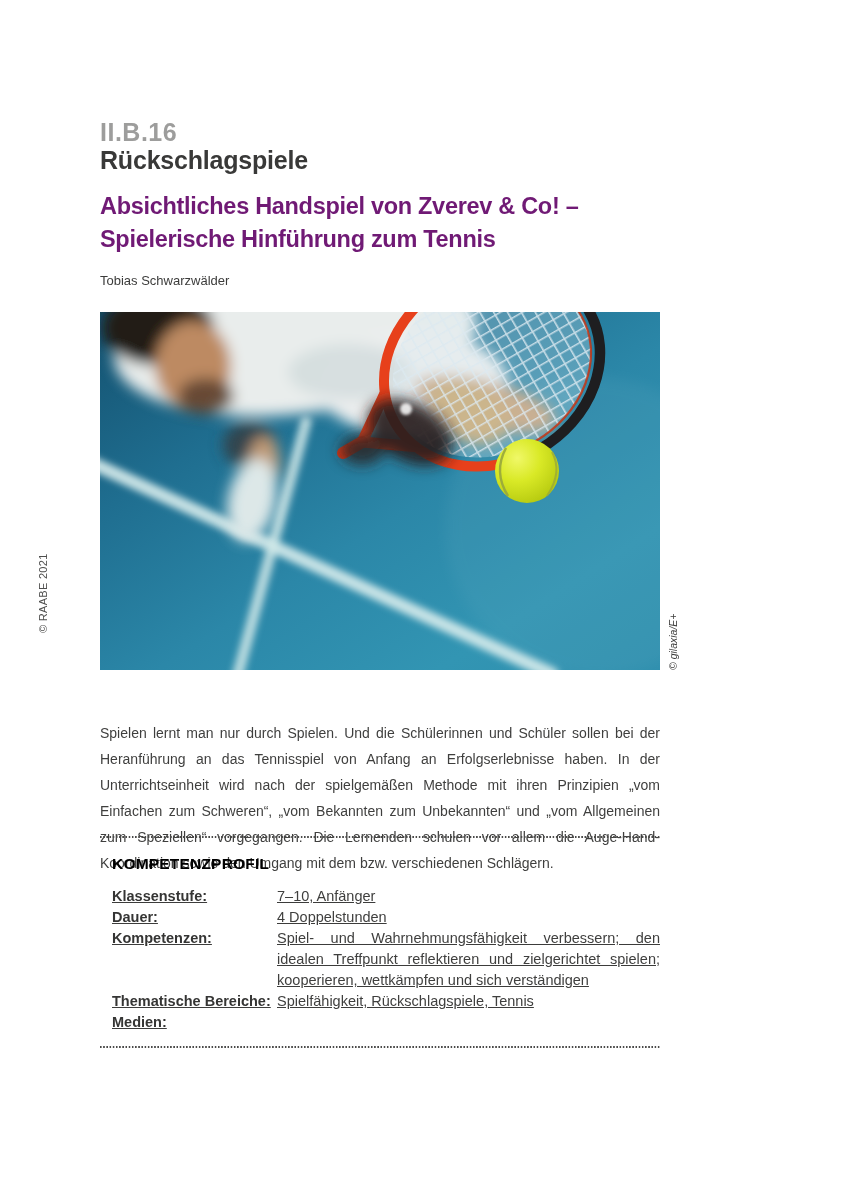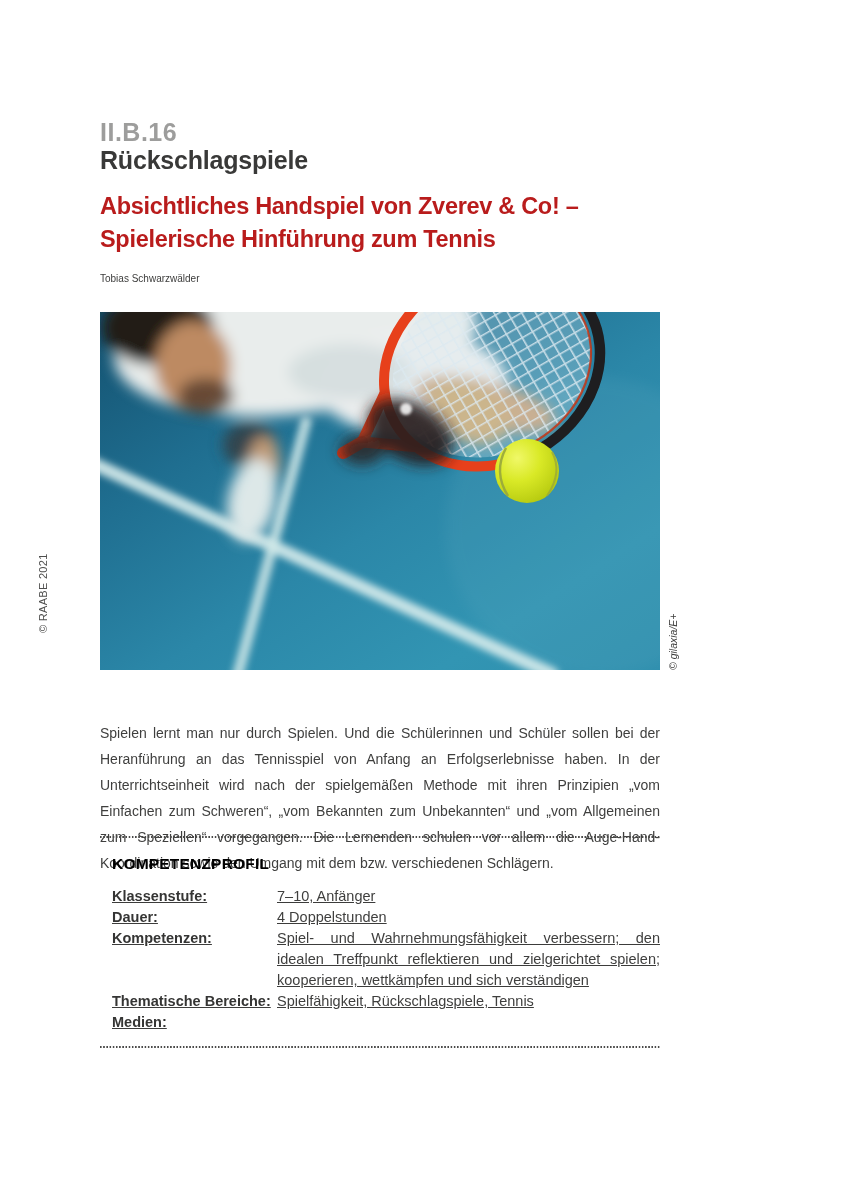--- a/index.html
+++ b/index.html
@@ -10,24 +10,24 @@
   .code{
     position:absolute;left:100px;top:98px;
     font-size:25px;font-weight:bold;color:#9d9d9c;letter-spacing:.5px;margin-top:20px;
   }
   .category{
     position:absolute;left:100px;top:146px;
     font-size:25px;font-weight:bold;color:#393938;letter-spacing:-0.2px;
   }
   .title{
     position:absolute;left:100px;top:190px;width:600px;
-    font-size:23.5px;font-weight:bold;line-height:33px;color:#b91c1c;letter-spacing:-0.3px;
+    font-size:23.5px;font-weight:bold;line-height:33px;color:#701a75;letter-spacing:-0.3px;
   }
   .author{
-    position:absolute;left:100px;top:273px;font-size:10px;color:#3c3c3b;
+    position:absolute;left:100px;top:273px;font-size:13px;color:#3c3c3b;
   }
   .photo{
     position:absolute;left:100px;top:312px;width:560px;height:358px;overflow:hidden;
   }
   .photo svg{display:block;}
   .copyright-vertical{
     position:absolute;left:37px;top:633px;transform-origin:0 0;transform:rotate(-90deg);
     font-size:11px;color:#4e4e4d;letter-spacing:.3px;white-space:nowrap;
   }
   .credit-vertical{

